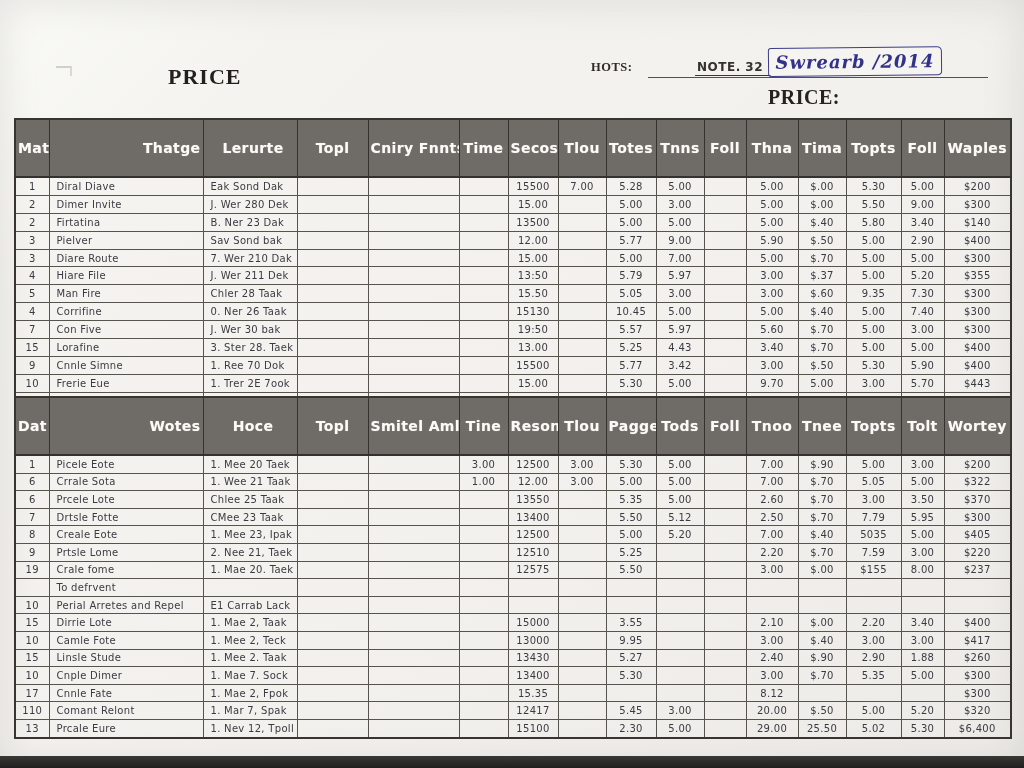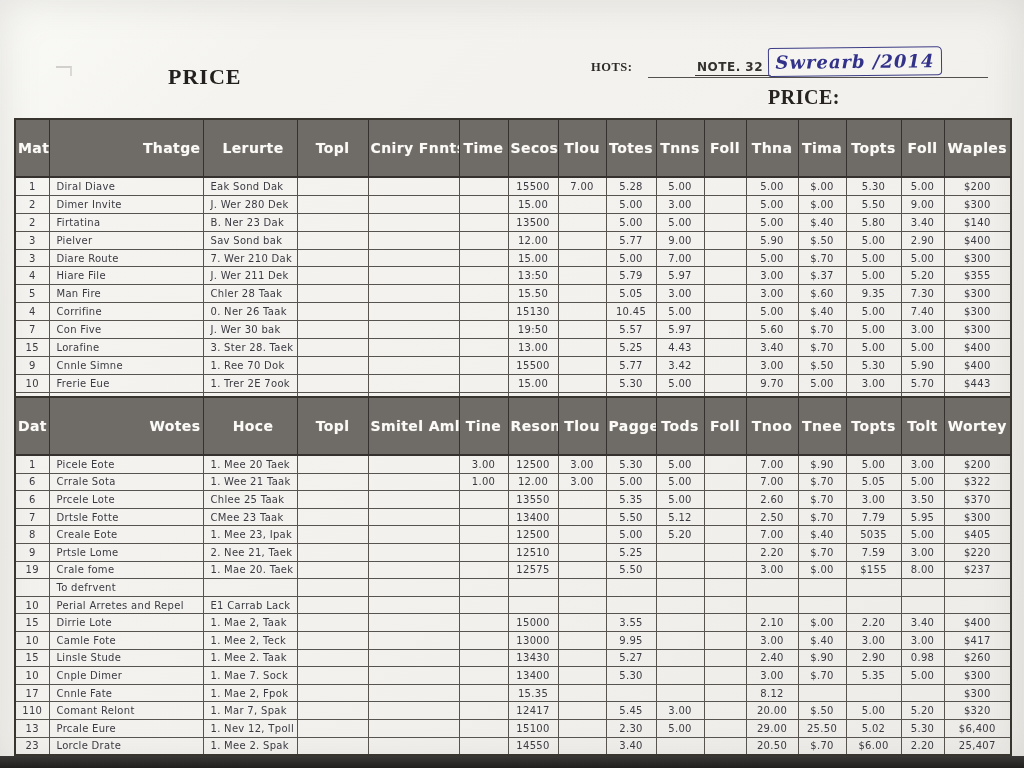--- a/index.html
+++ b/index.html
@@ -627,21 +627,21 @@
           <td></td>
           <td></td>
           <td>13430</td>
           <td></td>
           <td>5.27</td>
           <td></td>
           <td></td>
           <td>2.40</td>
           <td>$.90</td>
           <td>2.90</td>
-          <td>0.98</td>
+          <td>1.88</td>
           <td>$260</td>
         </tr>
         <tr>
           <td>10</td>
           <td class="left">Cnple Dimer</td>
           <td class="left">1. Mae 7. Sock</td>
           <td></td>
           <td></td>
           <td></td>
           <td>13400</td>
@@ -702,35 +702,17 @@
           <td></td>
           <td>2.30</td>
           <td>5.00</td>
           <td></td>
           <td>29.00</td>
           <td>25.50</td>
           <td>5.02</td>
           <td>5.30</td>
           <td>$6,400</td>
         </tr>
-        <tr>
-          <td>23</td>
-          <td class="left">Lorcle Drate</td>
-          <td class="left">1. Mee 2. Spak</td>
-          <td></td>
-          <td></td>
-          <td></td>
-          <td>14550</td>
-          <td></td>
-          <td>3.40</td>
-          <td></td>
-          <td></td>
-          <td>20.50</td>
-          <td>$.70</td>
-          <td>$6.00</td>
-          <td>2.20</td>
-          <td>25,407</td>
-        </tr>
       </tbody>
     </table>
 
   <div class="bottom-bar"></div>
 </div>
 
 </body></html>

